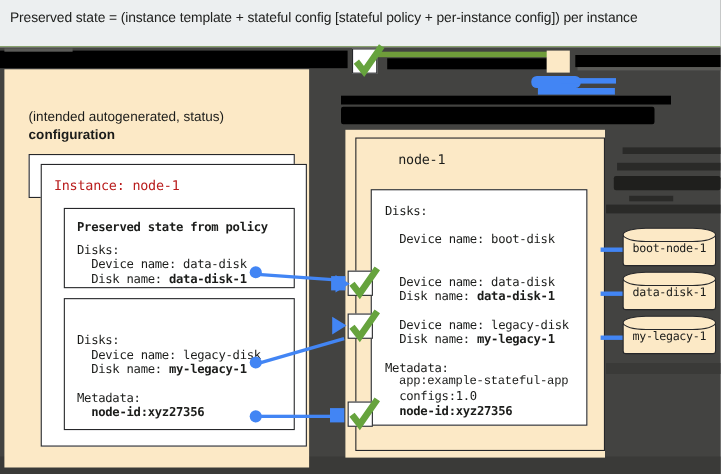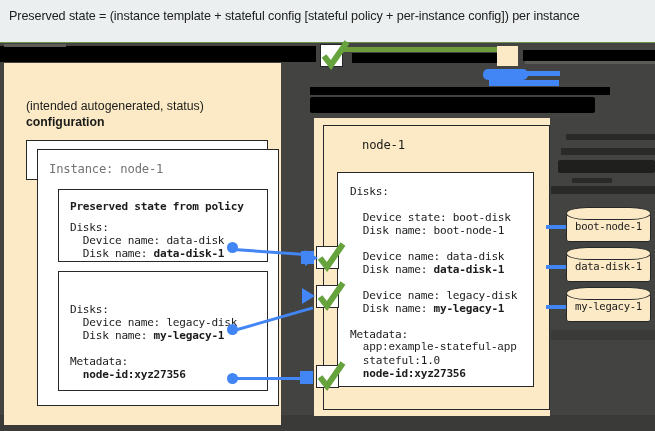--- a/index.html
+++ b/index.html
@@ -68,21 +68,21 @@
     position:absolute;left:22px;top:77px;width:242px;height:40px;
     background:#ffffff;border:1.4px solid #26272a;box-sizing:border-box;
   }
   .card-front{
     position:absolute;left:33px;top:86px;width:242px;height:257px;
     background:#ffffff;border:1.4px solid #26272a;box-sizing:border-box;
   }
   .instance-title{
     position:absolute;left:11px;top:12px;
     font-family:"DejaVu Sans Mono","Liberation Mono",monospace;
-    font-size:12.2px;color:#737373;letter-spacing:-0.2px;
+    font-size:12.2px;color:#b91c1c;letter-spacing:-0.2px;
   }
 
   .sub-box{
     position:absolute;background:#ffffff;
     border:1.3px solid #26272a;box-sizing:border-box;
   }
   .sb-policy{left:20px;top:39px;width:210px;height:73px;}
   .sb-configs{left:20px;top:121px;width:210px;height:120px;}
 
   .mono{
@@ -206,32 +206,31 @@
     </div>
   </div>
 
   <div class="panel-right"></div>
   <div class="node-box"></div>
   <div class="node-title">node-1</div>
 
   <div class="disks-box">
     <div class="mono" style="position:absolute;left:12px;top:12px;">Disks:</div>
 
-    <div class="mono" style="position:absolute;left:12px;top:38px;">  Device state: boot-disk</div>
-    <div class="mono" style="position:absolute;left:12px;top:51px;"><span>  Disk name: </span><span>boot-node-1</span></div>
+    <div class="mono" style="position:absolute;left:12px;top:38px;">  Device name: boot-disk</div>
 
     <div class="mono" style="position:absolute;left:12px;top:77px;">  Device name: data-disk</div>
     <div class="mono" style="position:absolute;left:12px;top:90px;"><span>  Disk name: </span><span class="mono-b">data-disk-1</span></div>
 
     <div class="mono" style="position:absolute;left:12px;top:116px;">  Device name: legacy-disk</div>
     <div class="mono" style="position:absolute;left:12px;top:129px;"><span>  Disk name: </span><span class="mono-b">my-legacy-1</span></div>
 
     <div class="mono" style="position:absolute;left:12px;top:155px;">Metadata:</div>
     <div class="mono" style="position:absolute;left:12px;top:168px;font-family:Liberation Mono, monospace;">  app:example-stateful-app</div>
-    <div class="mono" style="position:absolute;left:12px;top:181px;">  stateful:1.0</div>
+    <div class="mono" style="position:absolute;left:12px;top:181px;">  configs:1.0</div>
     <div class="mono mono-b" style="position:absolute;left:12px;top:194px;">  node-id:xyz27356</div>
   </div>
 
   <div class="check-badge" style="left:316px;top:246px;">
     <svg width="30" height="32" viewBox="0 0 30 32">
       <path d="M4 16 L11 25 L27 2" stroke="#66a33d" stroke-width="6" fill="none" stroke-linecap="butt" stroke-linejoin="miter"></path>
     </svg>
   </div>
   <div class="check-badge" style="left:316px;top:285px;">
     <svg width="30" height="32" viewBox="0 0 30 32">

